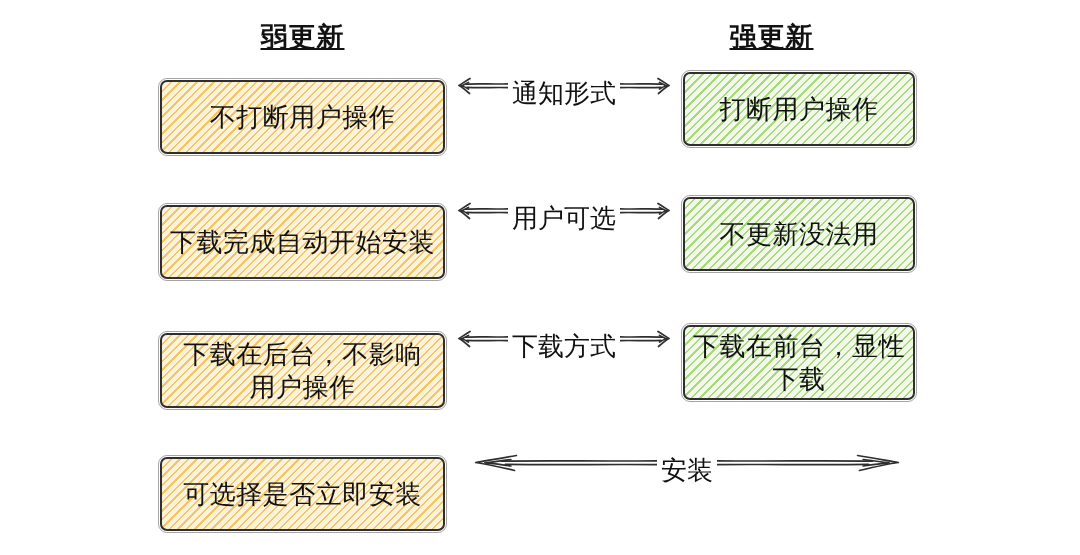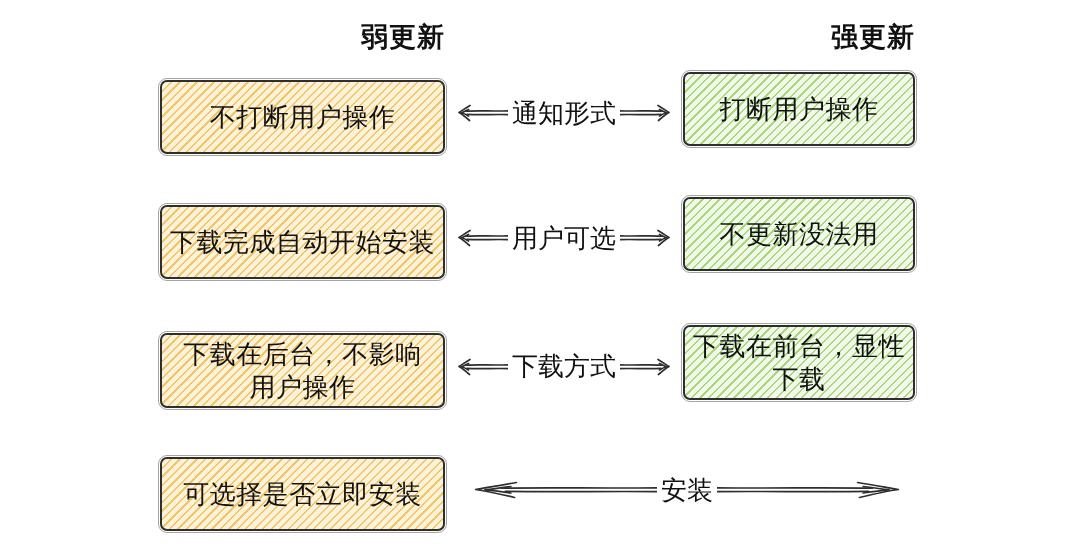--- a/index.html
+++ b/index.html
@@ -10,23 +10,24 @@
     background: var(--bg, #ffffff);
     font-family: "Liberation Sans", sans-serif;
     color: var(--text, #111);
     overflow: hidden;
   }
   .col-title {
     position: absolute;
     top: 19px;
     font-size: 27px;
     font-weight: 600;
-    text-align: right;
+    text-align: center;
     letter-spacing: 1px;
     color: var(--text, #111);
+    text-decoration: underline;
   }
   .col-title.left  { left: 160px; width: 285px; }
   .col-title.right { left: 628px; width: 287px; }
 
   .row {
     position: absolute;
     left: 160px;
     width: 755px;
     display: flex;
     align-items: stretch;
@@ -67,21 +68,21 @@
     font-weight: 500;
     letter-spacing: 0.5px;
     line-height: 1.25;
     text-align: center;
     white-space: pre-line;
     color: var(--text, #111);
   }
   .connector {
     flex: 1 1 auto;
     display: flex;
-    align-items: center;
+    align-items: flex-start;
     transform: translateY(-4px);
     padding: 0 13px;
     min-width: 0;
   }
   .conn-label {
     font-size: 26px;
     font-weight: 500;
     white-space: nowrap;
     margin: 0 4px;
     color: var(--text, #111);

